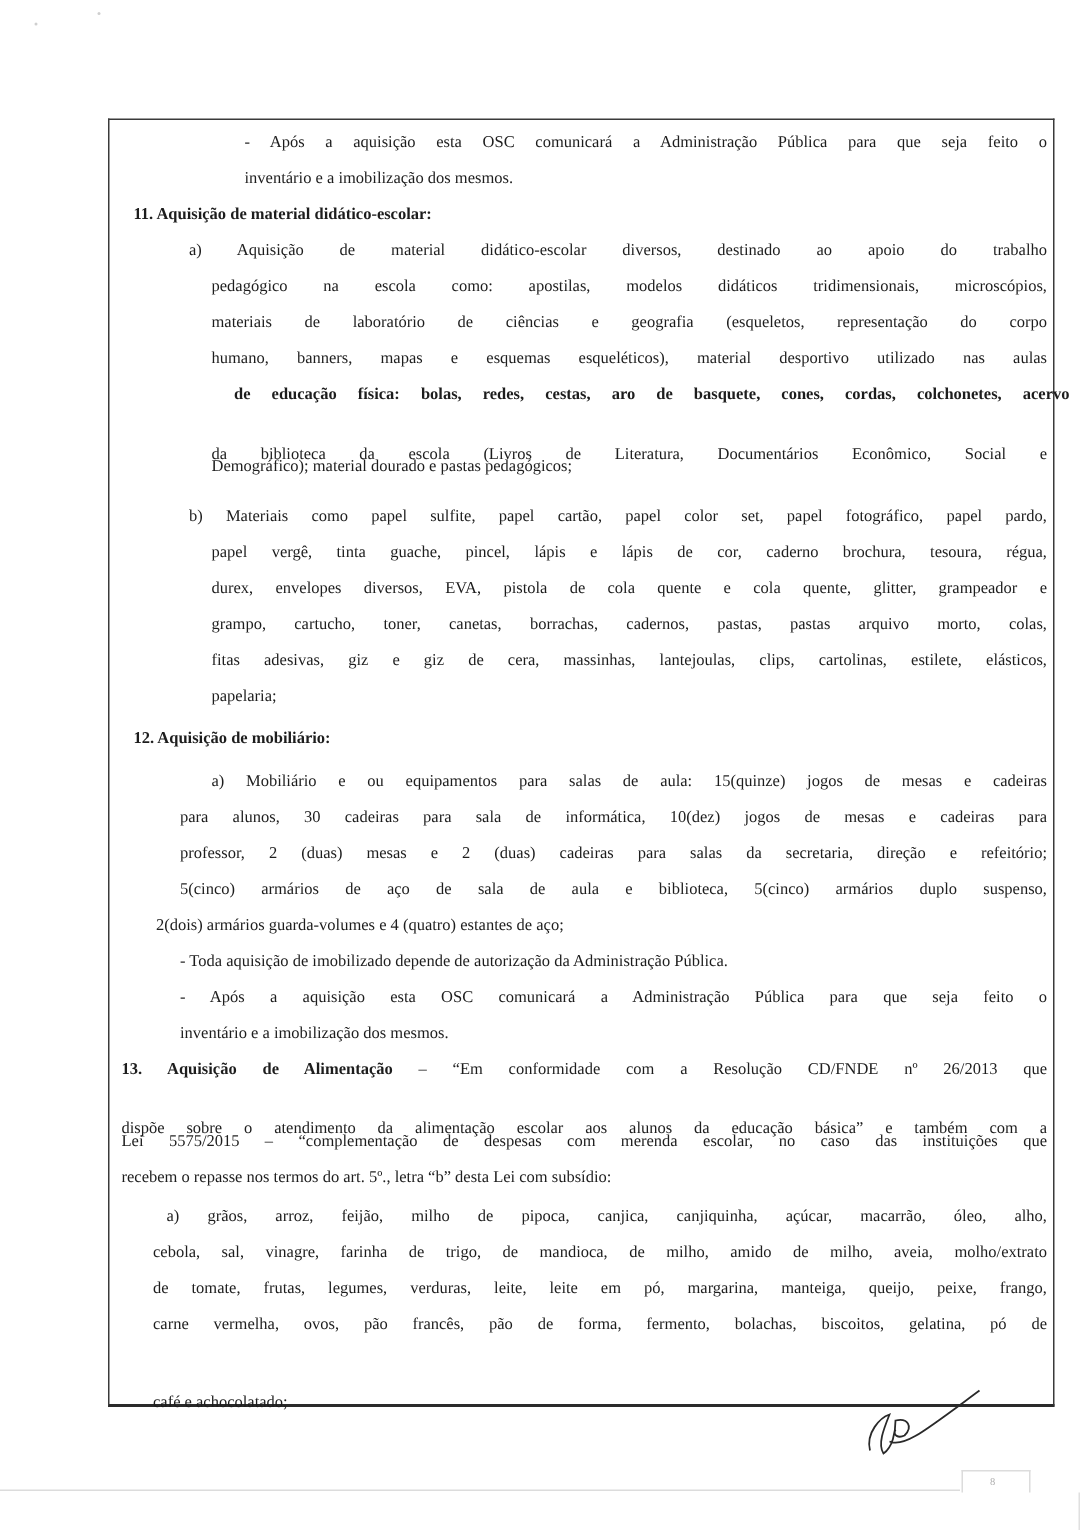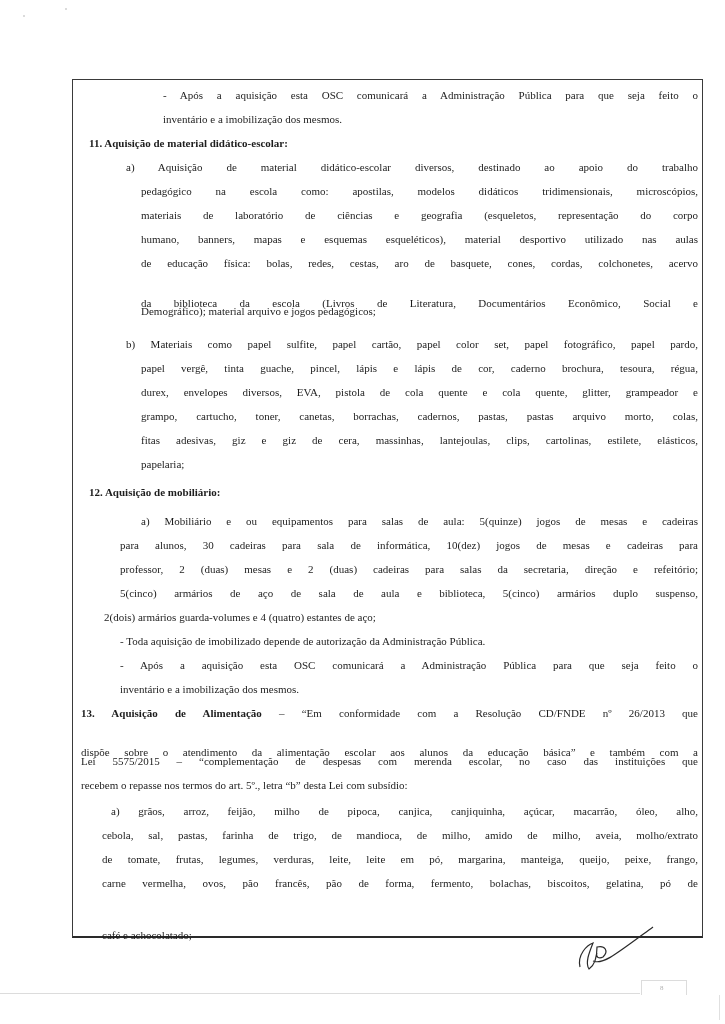--- a/index.html
+++ b/index.html
@@ -30,43 +30,43 @@
 <div class="box"></div>
 
 <div id="lines">
     <div class="line just" style="left: 163px; top: 87px; width: 535px;">- Após a aquisição esta OSC comunicará a Administração Pública para que seja feito o</div>
     <div class="line" style="left: 163px; top: 111px; width: 300px;">inventário e a imobilização dos mesmos.</div>
     <div class="line bold" style="left: 89px; top: 135px; width: 400px;">11.  Aquisição de material didático-escolar:</div>
     <div class="line just" style="left: 126px; top: 159px; width: 572px;">a) Aquisição de material didático-escolar diversos, destinado ao apoio do trabalho</div>
     <div class="line just" style="left: 141px; top: 183px; width: 557px;">pedagógico na escola como: apostilas, modelos didáticos tridimensionais, microscópios,</div>
     <div class="line just" style="left: 141px; top: 207px; width: 557px;">materiais de laboratório de ciências e geografia (esqueletos, representação do corpo</div>
     <div class="line just" style="left: 141px; top: 231px; width: 557px;">humano, banners, mapas e esquemas esqueléticos), material desportivo utilizado nas aulas</div>
-    <div class="line just" style="left: 141px; top: 255px; width: 557px;">de educação física: bolas, redes, cestas, aro de basquete, cones, cordas, colchonetes, acervo</div>
+    <div class="line just" style="left: 156px; top: 255px; width: 557px; font-weight: bold;">de educação física: bolas, redes, cestas, aro de basquete, cones, cordas, colchonetes, acervo</div>
     <div class="line just" style="left: 141px; top: 279px; width: 557px; margin-top: 16px;">da biblioteca da escola (Livros de Literatura, Documentários Econômico, Social e</div>
-    <div class="line" style="left: 141px; top: 303px; width: 400px;">Demográfico); material arquivo e jogos pedagógicos;</div>
+    <div class="line" style="left: 141px; top: 303px; width: 400px;">Demográfico); material dourado e pastas pedagógicos;</div>
     <div class="line just" style="left: 126px; top: 336px; width: 572px;">b) Materiais como papel sulfite, papel cartão, papel color set, papel fotográfico, papel pardo,</div>
     <div class="line just" style="left: 141px; top: 360px; width: 557px;">papel vergê, tinta guache, pincel, lápis e lápis de cor, caderno brochura, tesoura, régua,</div>
     <div class="line just" style="left: 141px; top: 384px; width: 557px;">durex, envelopes diversos, EVA, pistola de cola quente e cola quente, glitter, grampeador e</div>
     <div class="line just" style="left: 141px; top: 408px; width: 557px;">grampo, cartucho, toner, canetas, borrachas, cadernos, pastas, pastas arquivo morto, colas,</div>
     <div class="line just" style="left: 141px; top: 432px; width: 557px;">fitas adesivas, giz e giz de cera, massinhas, lantejoulas, clips, cartolinas, estilete, elásticos,</div>
     <div class="line" style="left: 141px; top: 456px; width: 100px;">papelaria;</div>
     <div class="line bold" style="left: 89px; top: 484px; width: 300px;">12.  Aquisição de mobiliário:</div>
-    <div class="line just" style="left: 141px; top: 513px; width: 557px;">a)   Mobiliário e ou equipamentos para salas de aula: 5(quinze) jogos de mesas e cadeiras</div>
+    <div class="line just" style="left: 141px; top: 513px; width: 557px;">a)   Mobiliário e ou equipamentos para salas de aula: 15(quinze) jogos de mesas e cadeiras</div>
     <div class="line just" style="left: 120px; top: 537px; width: 578px;">para alunos, 30 cadeiras para sala de informática, 10(dez) jogos de mesas e cadeiras para</div>
     <div class="line just" style="left: 120px; top: 561px; width: 578px;">professor, 2 (duas) mesas e 2 (duas) cadeiras para salas da secretaria, direção e refeitório;</div>
     <div class="line just" style="left: 120px; top: 585px; width: 578px;">5(cinco) armários de aço de sala de aula e biblioteca, 5(cinco) armários duplo suspenso,</div>
     <div class="line" style="left: 104px; top: 609px; width: 420px;">2(dois) armários guarda-volumes e 4 (quatro) estantes de aço;</div>
     <div class="line" style="left: 120px; top: 633px; width: 540px;">- Toda aquisição de imobilizado depende de autorização da Administração Pública.</div>
     <div class="line just" style="left: 120px; top: 657px; width: 578px;">- Após a aquisição esta OSC comunicará a Administração Pública para que seja feito o</div>
     <div class="line" style="left: 120px; top: 681px; width: 300px;">inventário e a imobilização dos mesmos.</div>
     <div class="line just" style="left: 81px; top: 729px; width: 617px; margin-top: 15px;">dispõe sobre o atendimento da alimentação escolar aos alunos da educação básica” e também com a</div>
     <div class="line just" style="left: 81px; top: 753px; width: 617px;">Lei 5575/2015 – “complementação de despesas com merenda escolar, no caso das instituições que</div>
     <div class="line" style="left: 81px; top: 777px; width: 500px;">recebem o repasse nos termos do art. 5º., letra “b” desta Lei com subsídio:</div>
     <div class="line just" style="left: 111px; top: 803px; width: 587px;">a)  grãos, arroz, feijão, milho de pipoca, canjica, canjiquinha, açúcar, macarrão, óleo, alho,</div>
-    <div class="line just" style="left: 102px; top: 827px; width: 596px;">cebola, sal, pastas, farinha de trigo, de mandioca, de milho, amido de milho, aveia, molho/extrato</div>
+    <div class="line just" style="left: 102px; top: 827px; width: 596px;">cebola, sal, vinagre, farinha de trigo, de mandioca, de milho, amido de milho, aveia, molho/extrato</div>
     <div class="line just" style="left: 102px; top: 851px; width: 596px;">de tomate, frutas, legumes, verduras, leite, leite em pó, margarina, manteiga, queijo, peixe, frango,</div>
     <div class="line just" style="left: 102px; top: 875px; width: 596px;">carne vermelha, ovos, pão francês, pão de forma, fermento, bolachas, biscoitos, gelatina, pó de</div>
     <div class="line" style="left: 102px; top: 927px; width: 200px;">café e achocolatado;</div>
   </div>
 
 <div class="line just" id="sec13" style="left:81px;top:705px;width:617px;"><b>13.  Aquisição de Alimentação</b><span> – “Em conformidade com a Resolução CD/FNDE nº 26/2013 que</span></div>
 
 <svg class="sig" width="80" height="50" viewBox="0 0 80 50">
   <path d="M5,42 C2,30 12,20 18,18 C14,28 10,38 14,44 C20,40 22,30 22,22 C30,20 34,26 28,32 C24,34 20,32 22,28 M18,36 C28,40 40,30 78,2" fill="none" stroke="#2a2a2a" stroke-width="1.2"></path>
 </svg>

